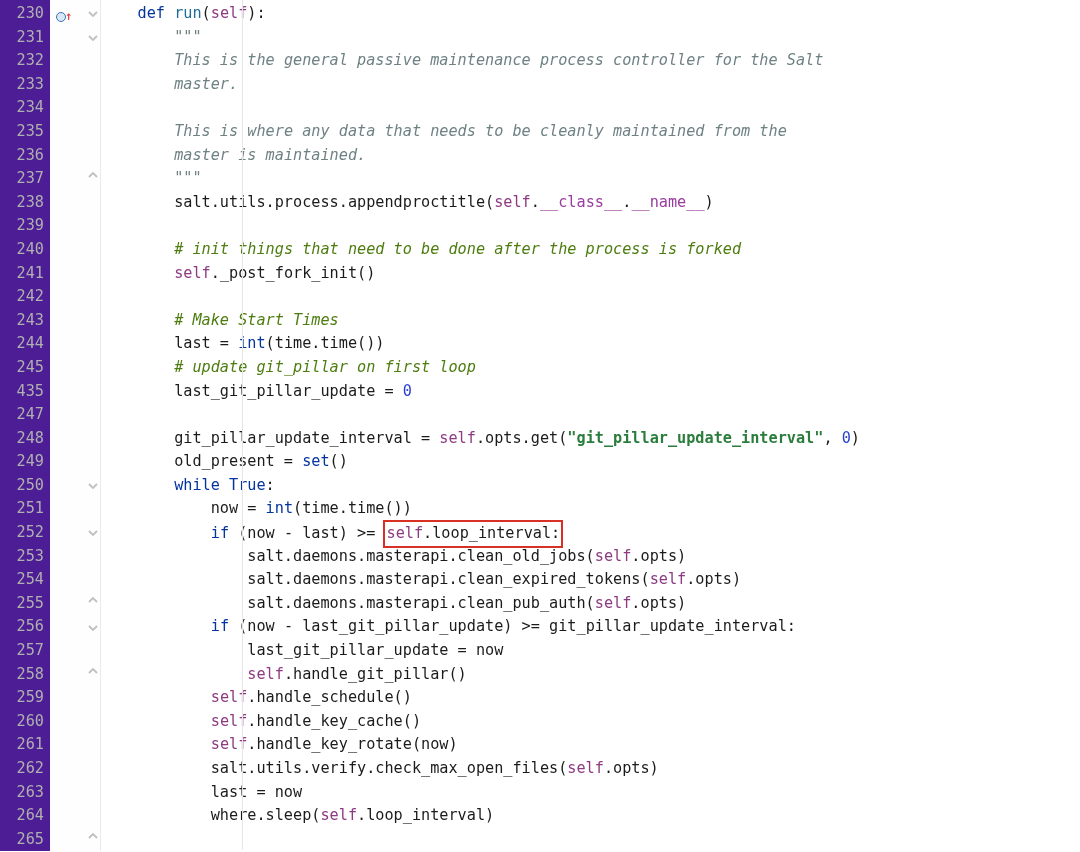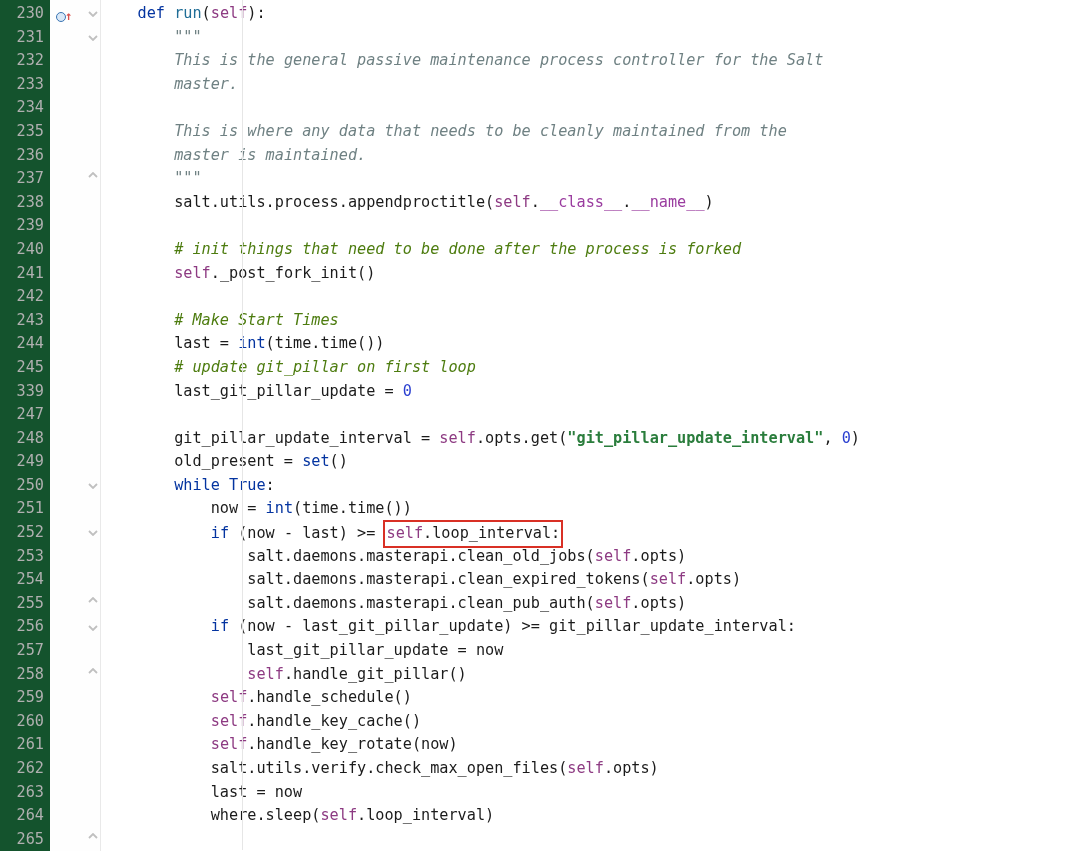--- a/index.html
+++ b/index.html
@@ -11,21 +11,21 @@
     font-size: 15.2px;
     line-height: 23.6px;
     user-select: text;
   }
   .root { display: flex; }
   .gutter {
     width: 50px;
     flex-shrink: 0;
     text-align: right;
     color: #b0b0b0;
-    background: #14532d;
+    background: #4c1d95;
     padding-top: 2px;
   }
   .gutter div { padding-right: 6px; }
   .marks {
     width: 50px;
     flex-shrink: 0;
     position: relative;
     border-right: 1px solid #e9e9e9;
     background: #fefefe;
   }
@@ -112,21 +112,21 @@
       <div>236</div>
       <div>237</div>
       <div>238</div>
       <div>239</div>
       <div>240</div>
       <div>241</div>
       <div>242</div>
       <div>243</div>
       <div>244</div>
       <div>245</div>
-      <div>339</div>
+      <div>435</div>
       <div>247</div>
       <div>248</div>
       <div>249</div>
       <div>250</div>
       <div>251</div>
       <div>252</div>
       <div>253</div>
       <div>254</div>
       <div>255</div>
       <div>256</div>

